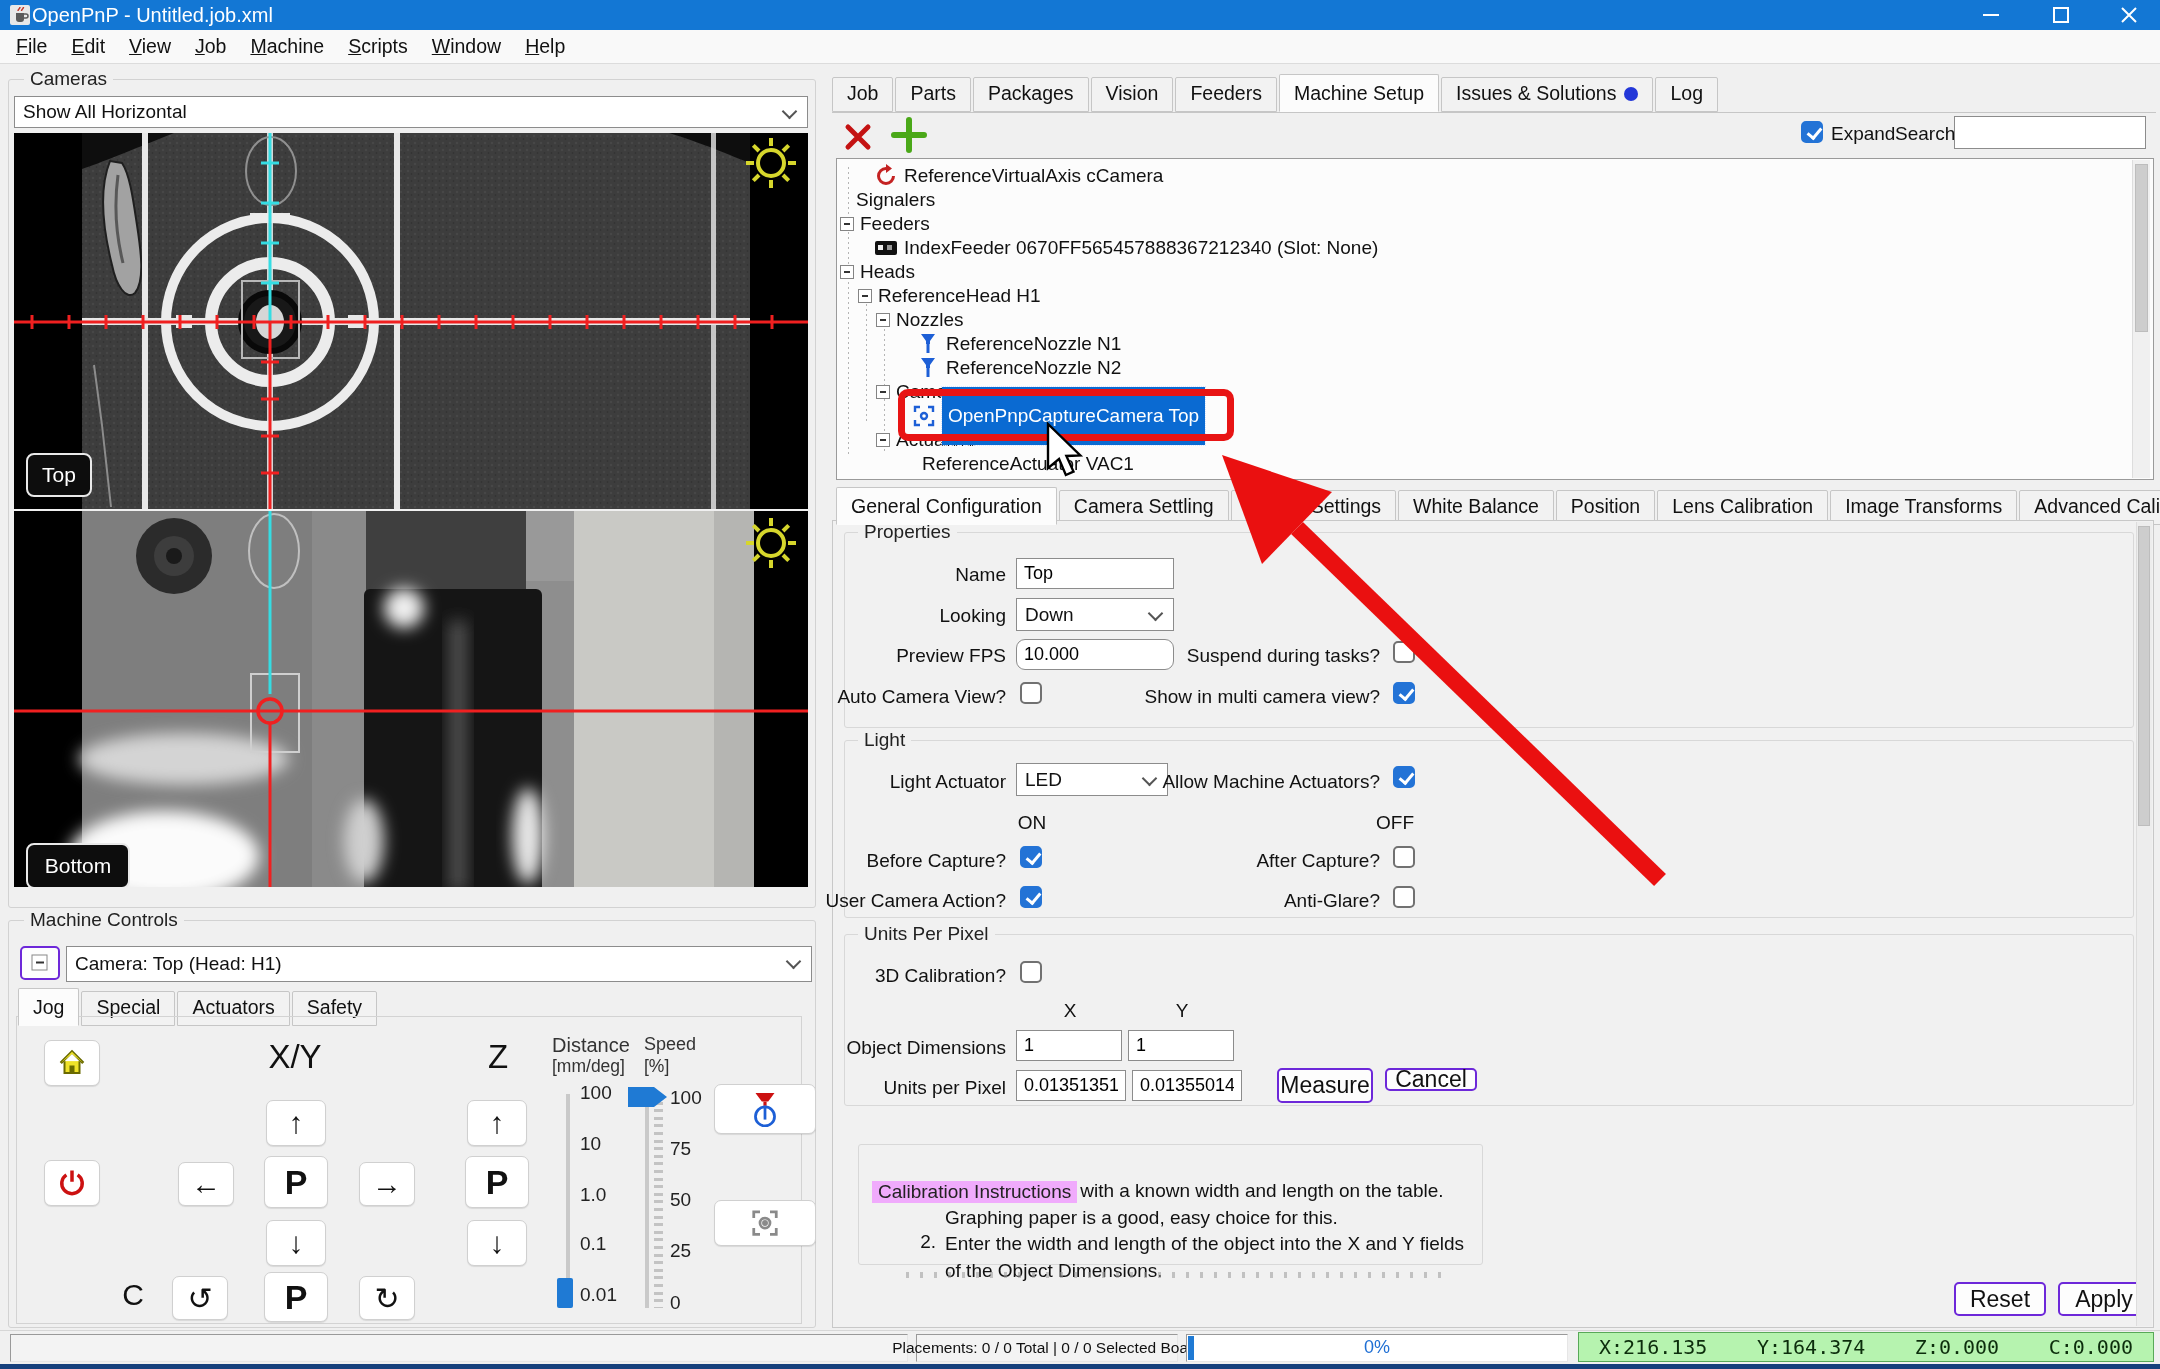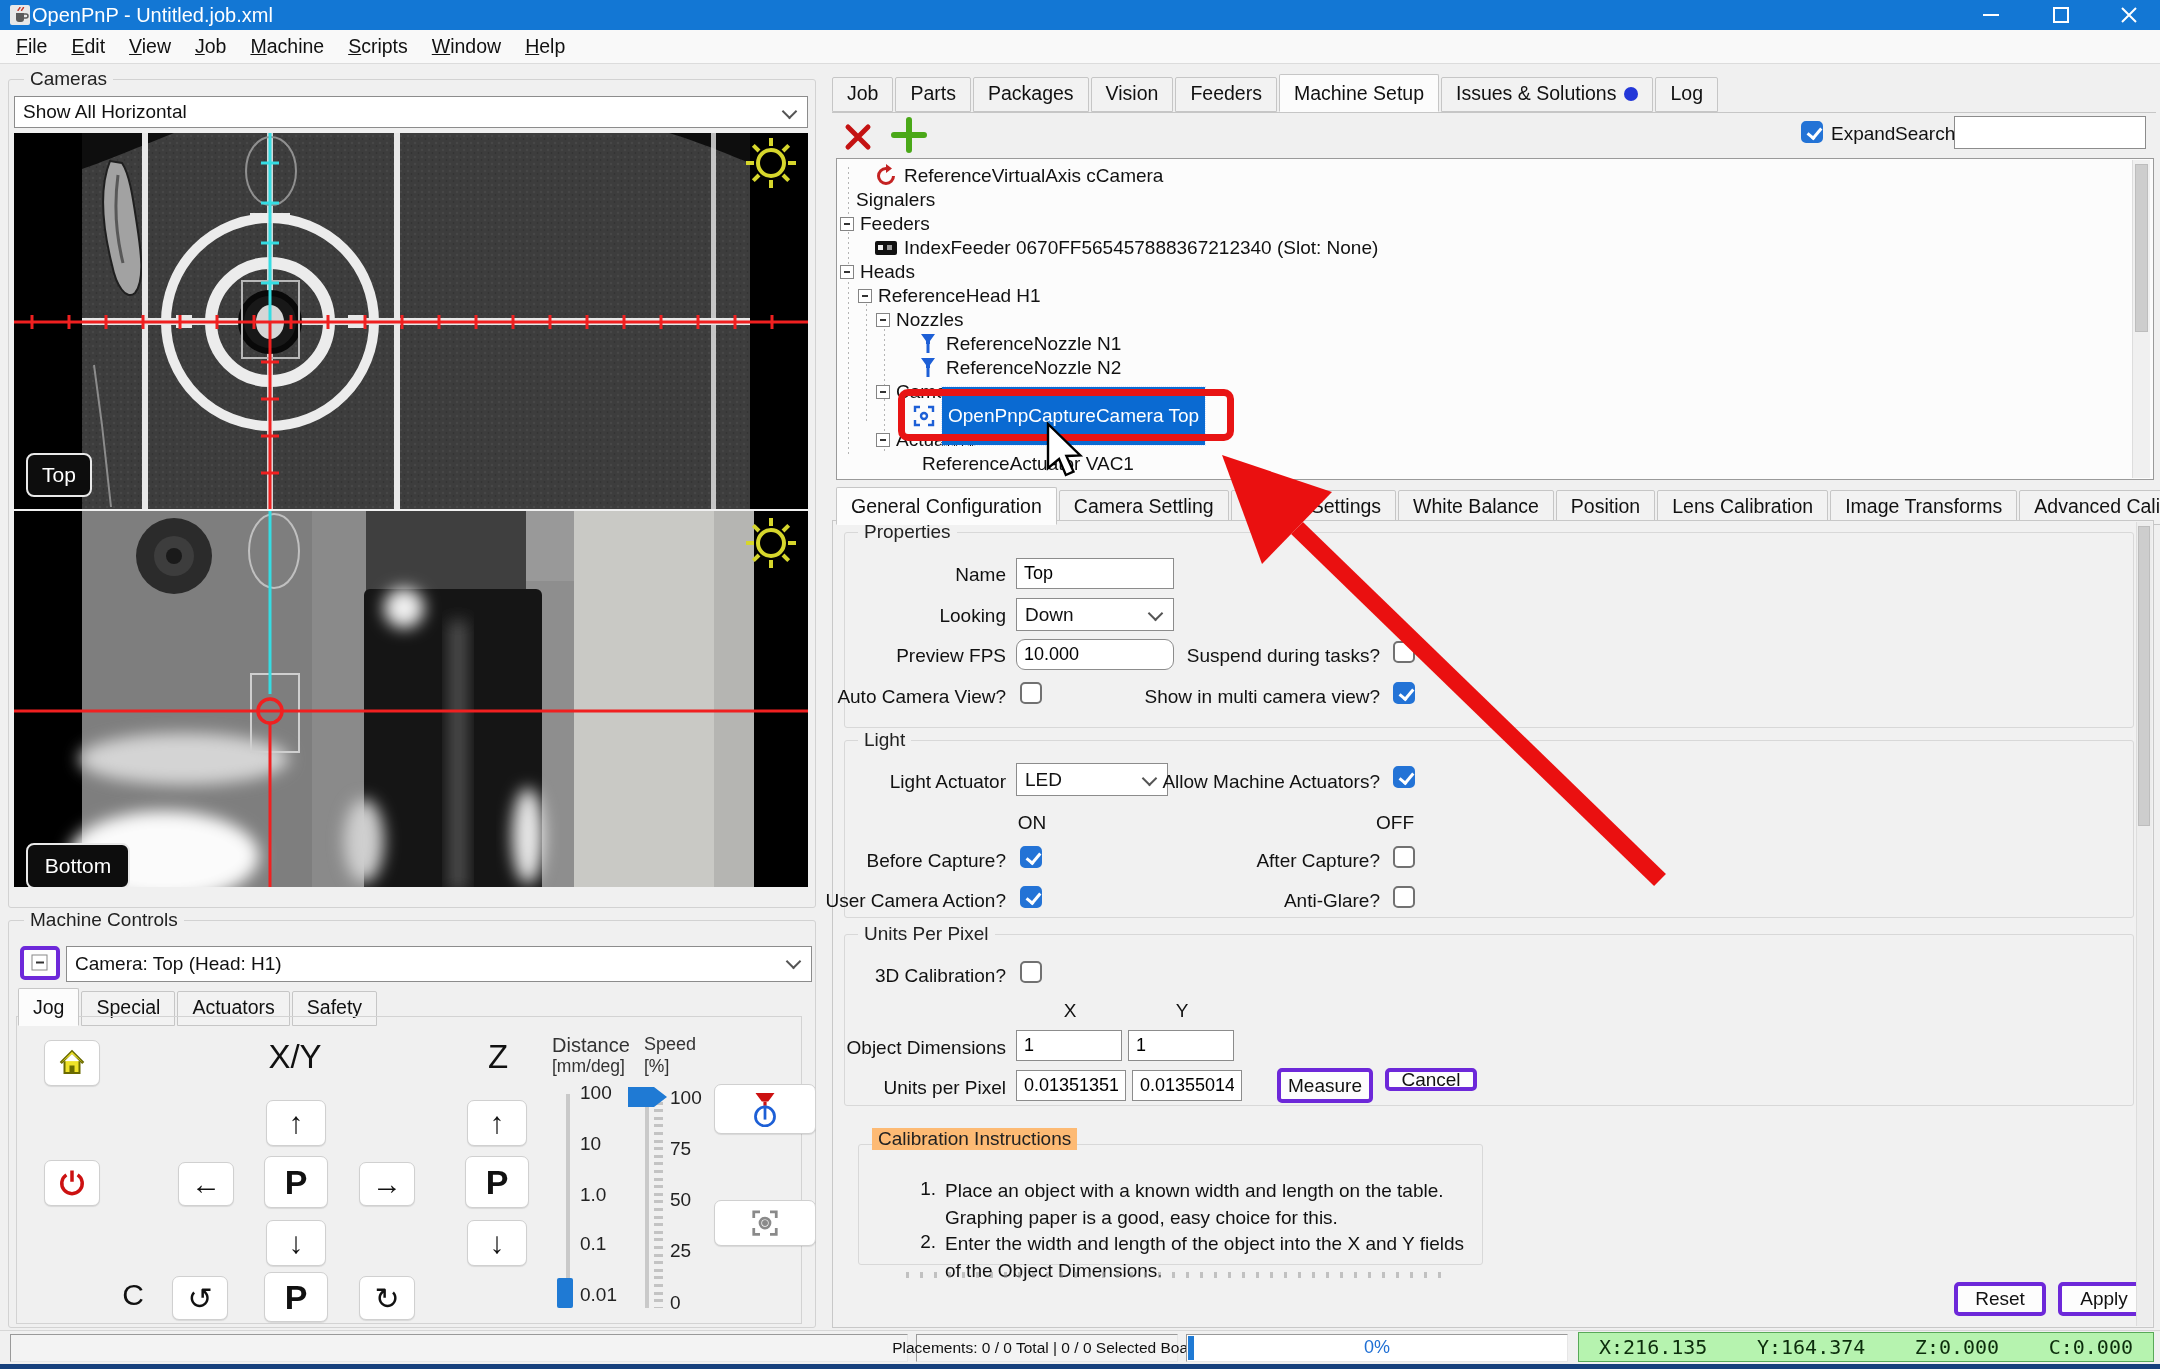--- a/index.html
+++ b/index.html
@@ -19,21 +19,21 @@
   .legend{position:absolute;background:#f0f0f0;padding:0 6px;font-size:19px;color:#222;z-index:2}
   
   .tin{position:absolute;border:1px solid #8c8c8c;background:#fff;font:18px "Liberation Sans","DejaVu Sans",sans-serif;padding:1px 7px;color:#000}
   .sel{position:absolute;border:1px solid #8c8c8c;background:#fff;display:flex;align-items:center;padding:0 30px 0 8px;font-size:19px}
   .sel::after{content:"";position:absolute;right:12px;top:9px;width:9px;height:9px;border-right:2px solid #555;border-bottom:2px solid #555;transform:rotate(45deg)}
   .lab{position:absolute;font-size:19px;color:#111;white-space:nowrap}
   .rlab{text-align:right}
   .cb{position:absolute;width:22px;height:22px;border-radius:5px;border:2px solid #717171;background:#fff}
   .cb.checked{background:#2373d6;border-color:#2373d6}
   .cb.checked::after{content:"";position:absolute;left:7px;top:2px;width:6px;height:11px;border:solid #fff;border-width:0 3px 3px 0;transform:rotate(40deg)}
-  .btn{position:absolute;background:#fdfdfd;border:4px solid #6d28d9;border-radius:5px;display:flex;align-items:center;justify-content:center;font-size:19px;color:#111}
+  .btn{position:absolute;background:#fdfdfd;border:2px solid #6d28d9;border-radius:5px;display:flex;align-items:center;justify-content:center;font-size:23px;color:#111}
   
   .tabbar{position:absolute;display:flex;align-items:flex-end}
   .tab{display:inline-block;padding:4px 14px 6px;font-size:19.5px;background:#f2f2f2;border:1px solid #c6c6c6;margin-right:2px;border-radius:2px 2px 0 0;position:relative;top:0;color:#111;white-space:nowrap}
   .tab.active{background:#fcfcfc;border-bottom-color:#fcfcfc;padding-top:7px;z-index:3}
   .dot{display:inline-block;width:14px;height:14px;border-radius:50%;background:#2337d8;margin-left:8px;vertical-align:-1px}
   
   #treebox{position:absolute;left:836px;top:158px;width:1318px;height:322px;background:#fcfcfc;border:1px solid #9a9a9a}
   .trow{position:absolute;height:24px;display:flex;align-items:center;white-space:nowrap}
   .trow .tlabel{font-size:19px;color:#111;margin-left:6px}
   .exp{width:14px;height:14px;border:1px solid #848484;background:#fff;position:relative;flex:0 0 auto}
@@ -493,21 +493,21 @@
 <span class="lab rlab" style="left:806px;top:1037px;width:200px">Object Dimensions</span>
 <input class="tin" style="left: 1016px; top: 1030px; width: 106px; height: 31px;" value="1">
 <input class="tin" style="left: 1128px; top: 1030px; width: 106px; height: 31px;" value="1">
 <span class="lab rlab" style="left:806px;top:1077px;width:200px">Units per Pixel</span>
 <input class="tin" style="left: 1016px; top: 1070px; width: 110px; height: 31px;" value="0.01351351">
 <input class="tin" style="left: 1132px; top: 1070px; width: 110px; height: 31px;" value="0.01355014">
 <div class="btn" style="left:1277px;top:1068px;width:96px;height:35px">Measure</div>
 <div class="btn" style="left:1385px;top:1068px;width:92px;height:23px">Cancel</div>
 
 <div class="group" style="left:858px;top:1144px;width:625px;height:121px;border-color:#d8d8d8"></div>
-<span class="legend" style="left:872px;top:1128px;background:#fdba74">Calibration Instructions</span>
+<span class="legend" style="left:872px;top:1181px;background:#f0abfc">Calibration Instructions</span>
 <div class="abs" style="left:906px;top:1178px;width:560px;display:flex">
   <span style="width:30px;text-align:right;margin-right:9px;flex:0 0 auto">1.</span>
   <span style="line-height:26.5px">Place an object with a known width and length on the table. Graphing paper is a good, easy choice for this.</span>
 </div>
 <div class="abs" style="left:906px;top:1231px;width:560px;display:flex">
   <span style="width:30px;text-align:right;margin-right:9px;flex:0 0 auto">2.</span>
   <span style="line-height:26.5px">Enter the width and length of the object into the X and Y fields of the Object Dimensions.</span>
 </div>
 <div class="abs" style="left:906px;top:1272px;width:540px;height:6px;background:repeating-linear-gradient(to right,#9a9a9a 0 3px,transparent 3px 14px);opacity:.55"></div>
 

